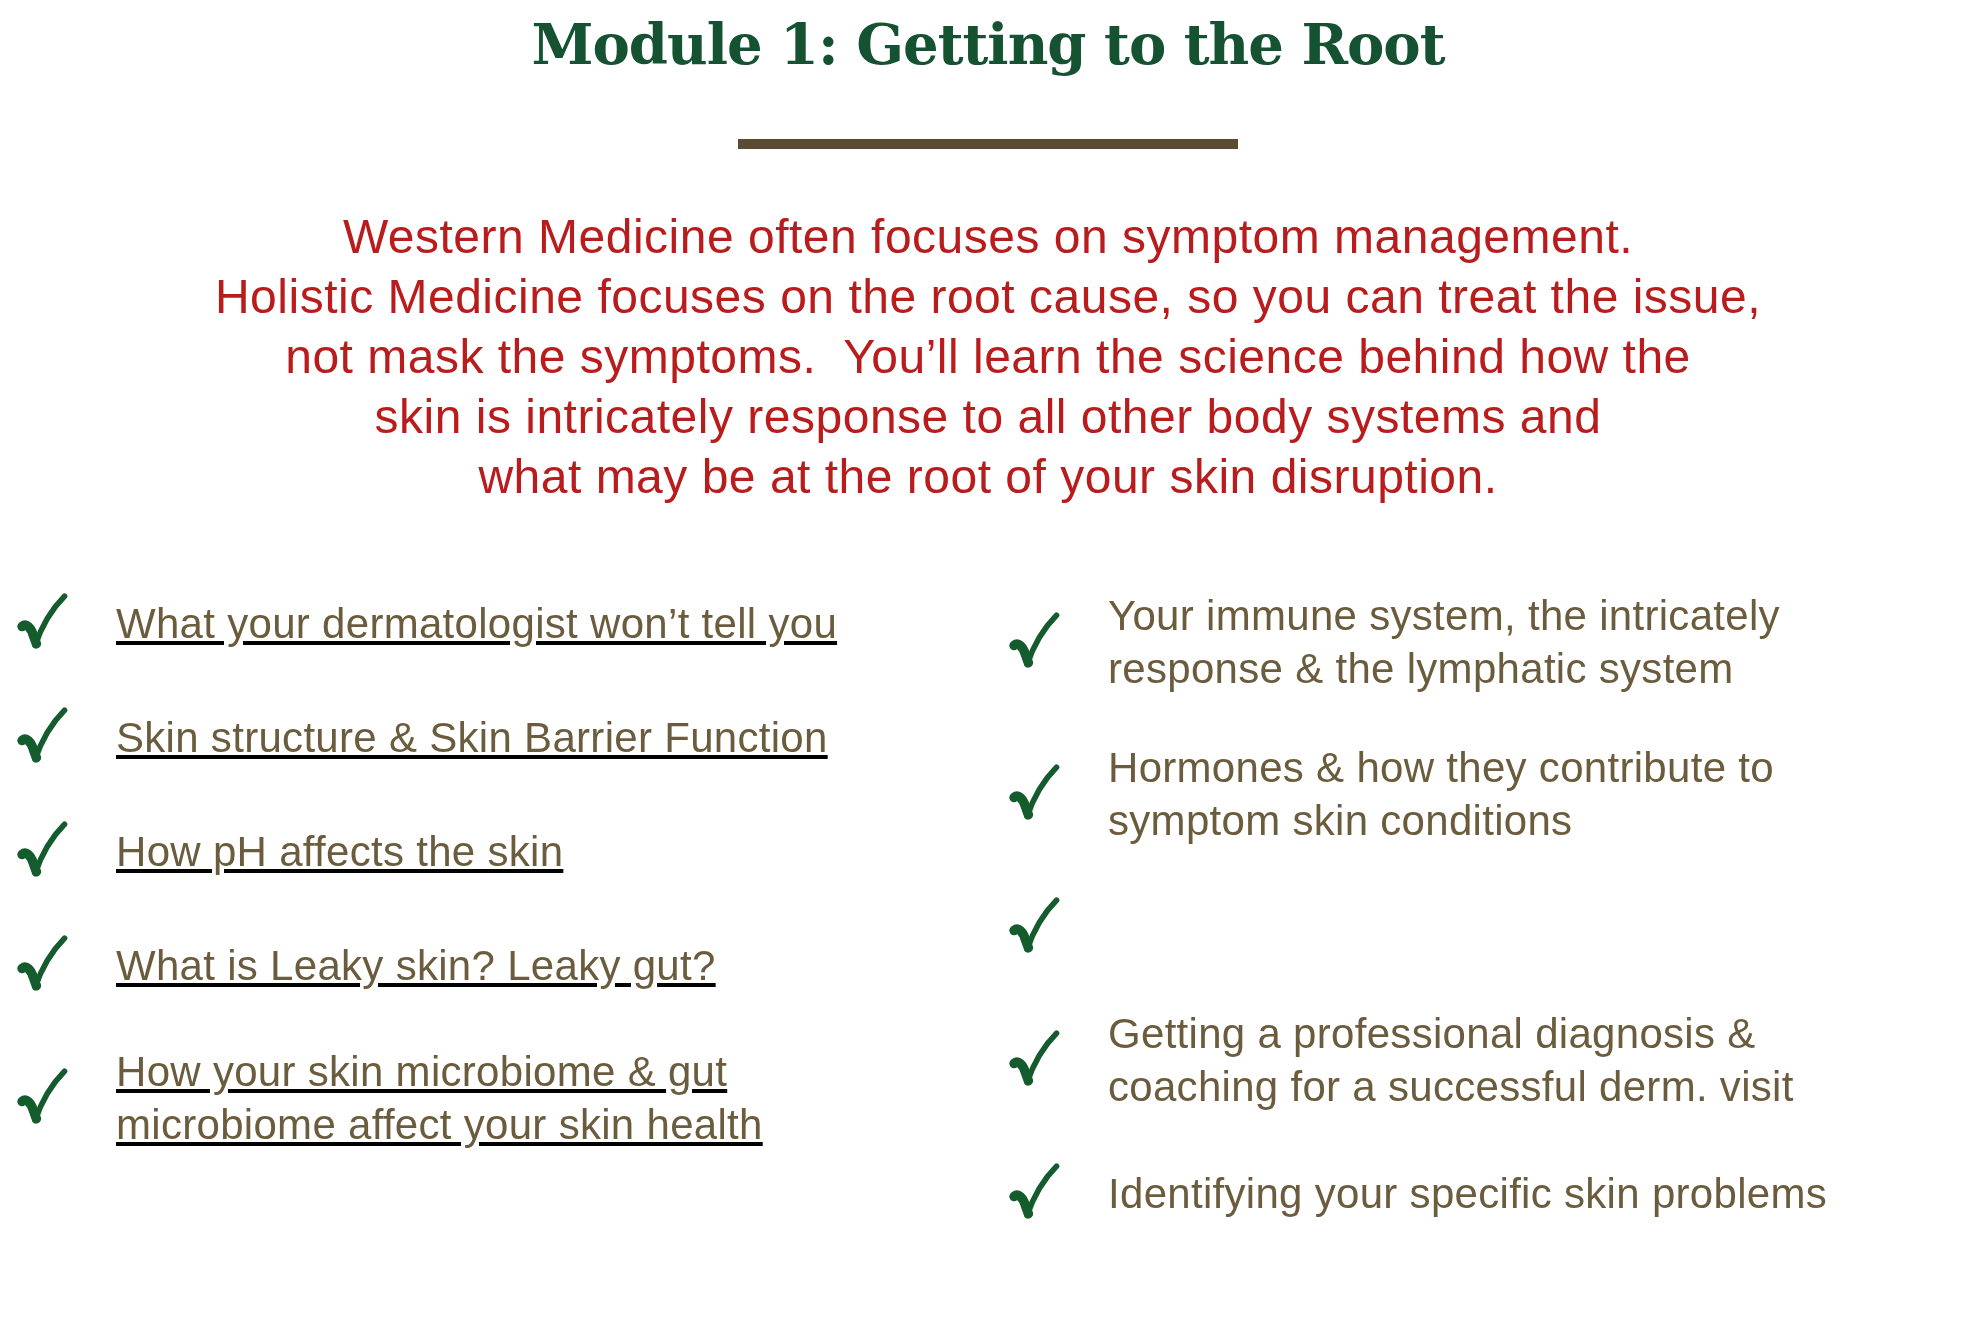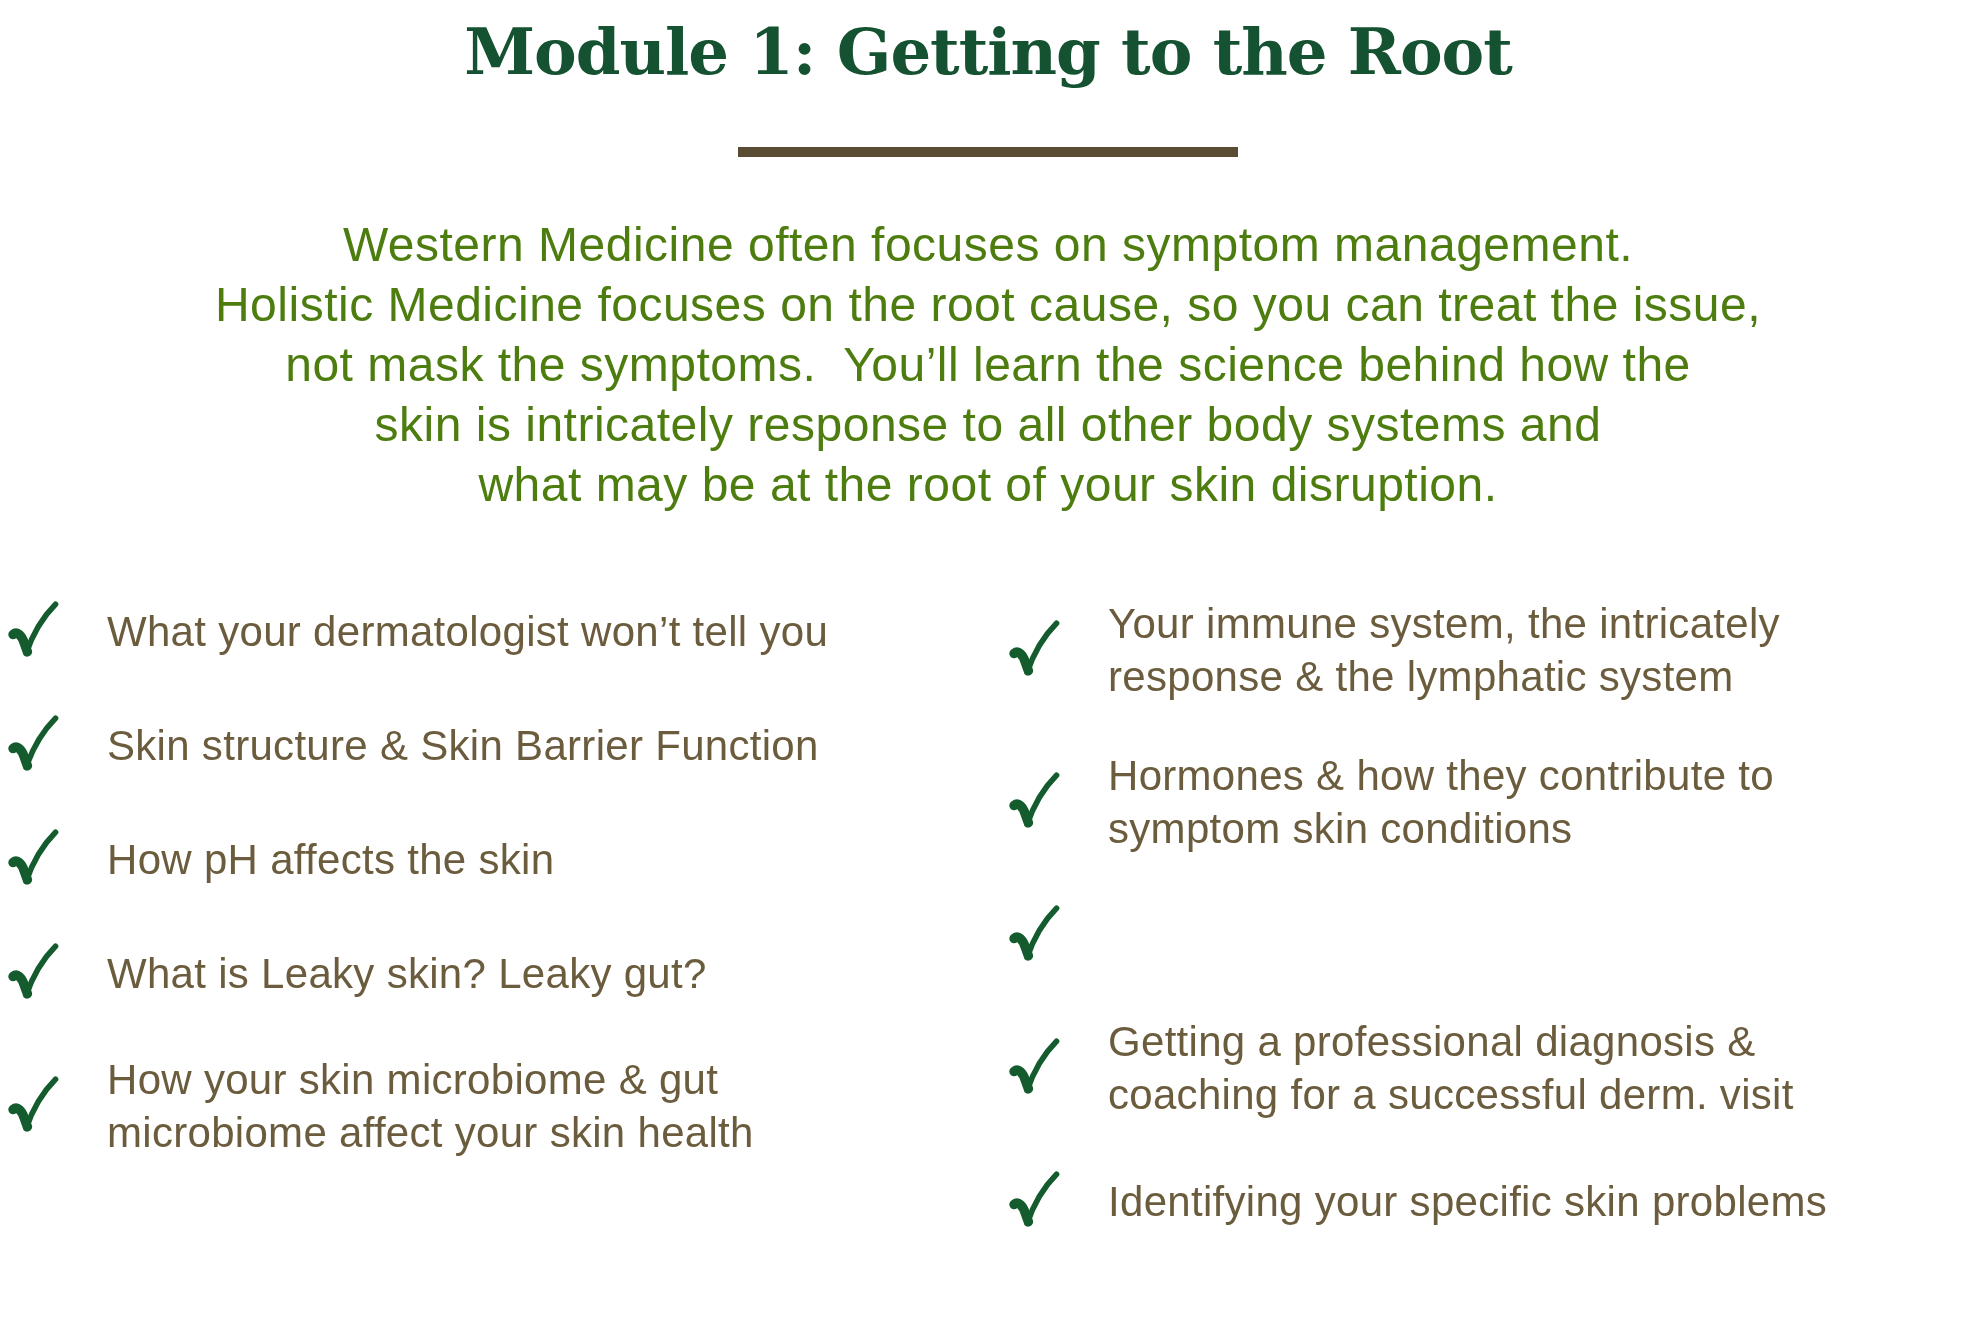--- a/index.html
+++ b/index.html
@@ -13,59 +13,59 @@
     position: relative;
     overflow: hidden;
     font-family: "Liberation Sans", sans-serif;
   }
   .page {
     width: 1976px;
     height: 1333px;
     position: relative;
   }
   .title {
-    margin: 8px;
+    margin: 0;
     padding-top: 6px;
     text-align: center;
     font-family: "DejaVu Serif", serif;
     font-weight: 700;
-    font-size: 64px;
+    font-size: 56px;
     line-height: 76px;
     letter-spacing: -1px;
     color: #155231;
   }
   .divider {
     width: 500px;
     height: 10px;
     margin: 57px auto 0 auto;
     background: #5a4c32;
   }
   .intro {
     margin-top: 58px;
     text-align: center;
-    color: #4d7c0f;
+    color: #b91c1c;
     font-size: 48px;
     line-height: 60px;
     letter-spacing: 0.5px;
   }
   .intro-line {
     display: block;
     white-space: pre;
   }
   .columns {
     display: grid;
     grid-template-columns: 1008px 1fr;
     margin-top: 82px;
   }
   .col {
     display: flex;
     flex-direction: column;
     gap: 46px;
   }
-  .col.left  { padding-left: 7px; }
+  .col.left  { padding-left: 16px; text-decoration: underline; }
   .col.right { padding-left: 0px; }
   .item {
     display: flex;
     align-items: center;
   }
   .check {
     flex: 0 0 52px;
     width: 52px;
     height: 68px;
     margin-right: 48px;

